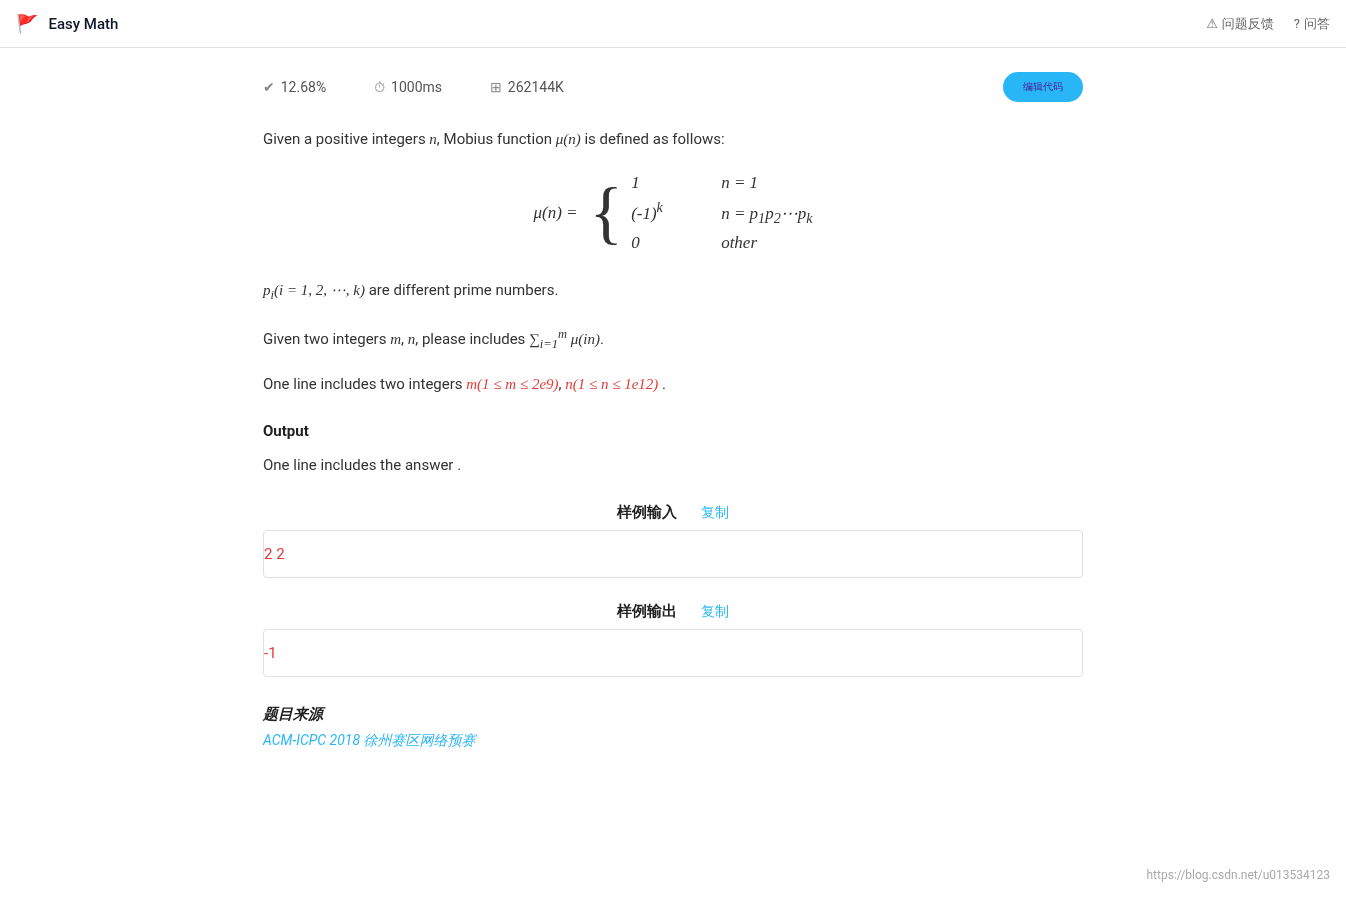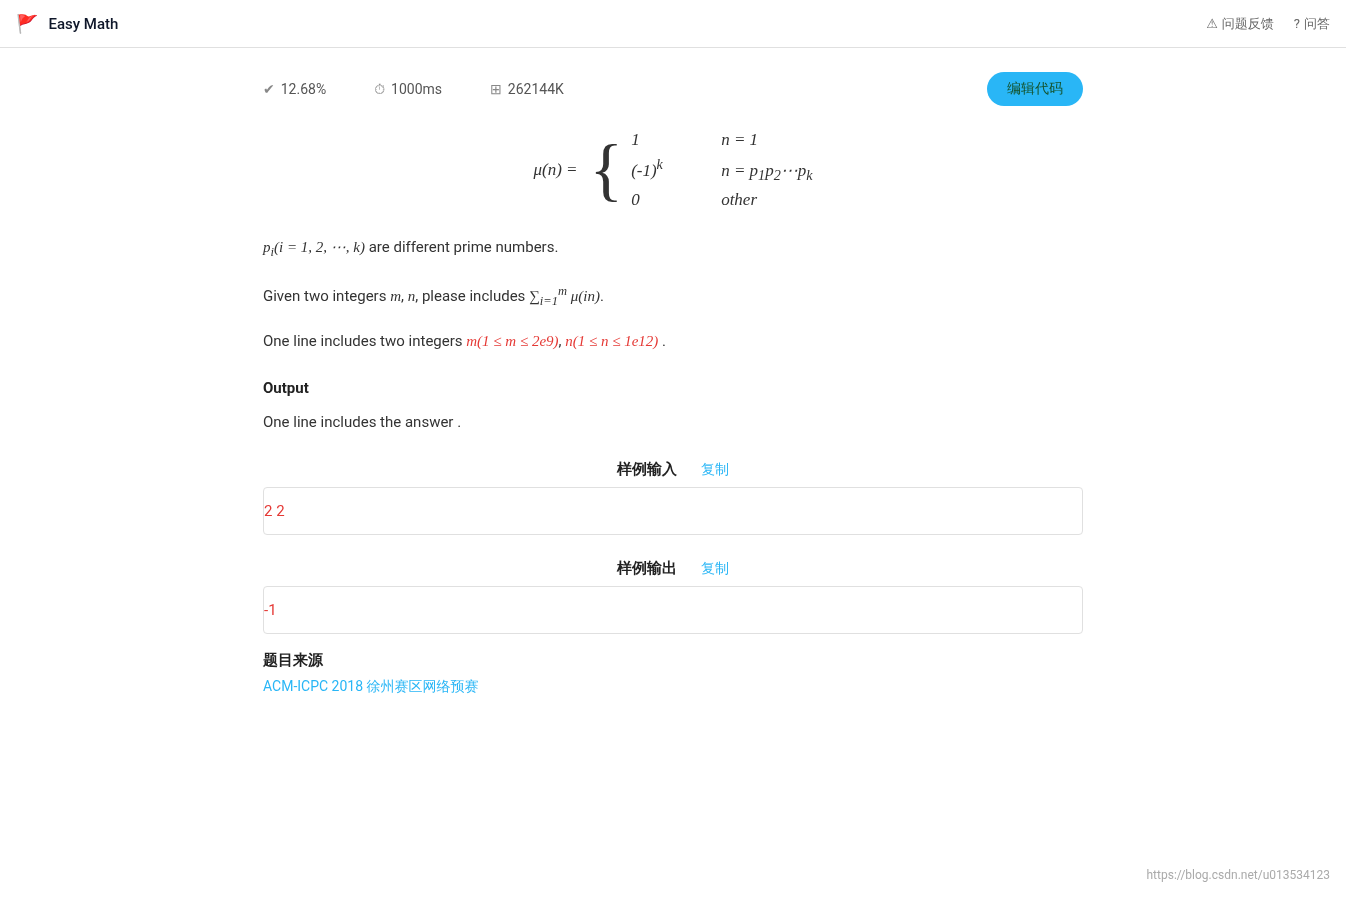--- a/index.html
+++ b/index.html
@@ -84,25 +84,25 @@
       gap: 6px;
       color: #555;
       font-size: 14px;
     }
     .stat-icon {
       color: #888;
       font-size: 14px;
     }
     .edit-btn {
       background: #29b6f6;
-      color: #14532d;
+      color: #4c1d95;
       border: none;
       border-radius: 20px;
       padding: 8px 20px;
-      font-size: 14px;
+      font-size: 10px;
       cursor: pointer;
       white-space: nowrap;
     }
 
     
     .problem-text {
       font-size: 15px;
       line-height: 1.8;
       color: #333;
       margin-bottom: 16px;
@@ -206,21 +206,22 @@
     }
     .sample-value-red {
       color: #e53935;
     }
     .sample-value-neg {
       color: #e53935;
     }
 
     
     .source-section {
-      margin-top: 17px;
+      margin-top: 28px;
+      font-style: italic;
     }
     .source-title {
       font-weight: bold;
       font-size: 15px;
       color: #222;
       margin-bottom: 8px;
     }
     .source-link {
       color: #29b6f6;
       cursor: pointer;
@@ -277,20 +278,23 @@
           <span>1000ms</span>
         </div>
         <div class="stat-item">
           <span class="stat-icon">⊞</span>
           <span>262144K</span>
         </div>
       </div>
       <button class="edit-btn">编辑代码</button>
     </div>
 
+    <div class="problem-text">
+      <span>Given a positive integers </span><span class="math-inline">n</span><span>, Mobius function </span><span class="math-inline">μ(n)</span><span> is defined as follows:</span>
+    </div>
 
     <div class="formula-block">
       <div class="formula-container">
         <span class="mu-left">μ(n) =</span>
         <div class="brace-cases">
           <span class="big-brace">{</span>
           <div class="cases-table">
             <div class="case-row">
               <span class="case-value">1</span>
               <span class="case-condition">n = 1</span>

